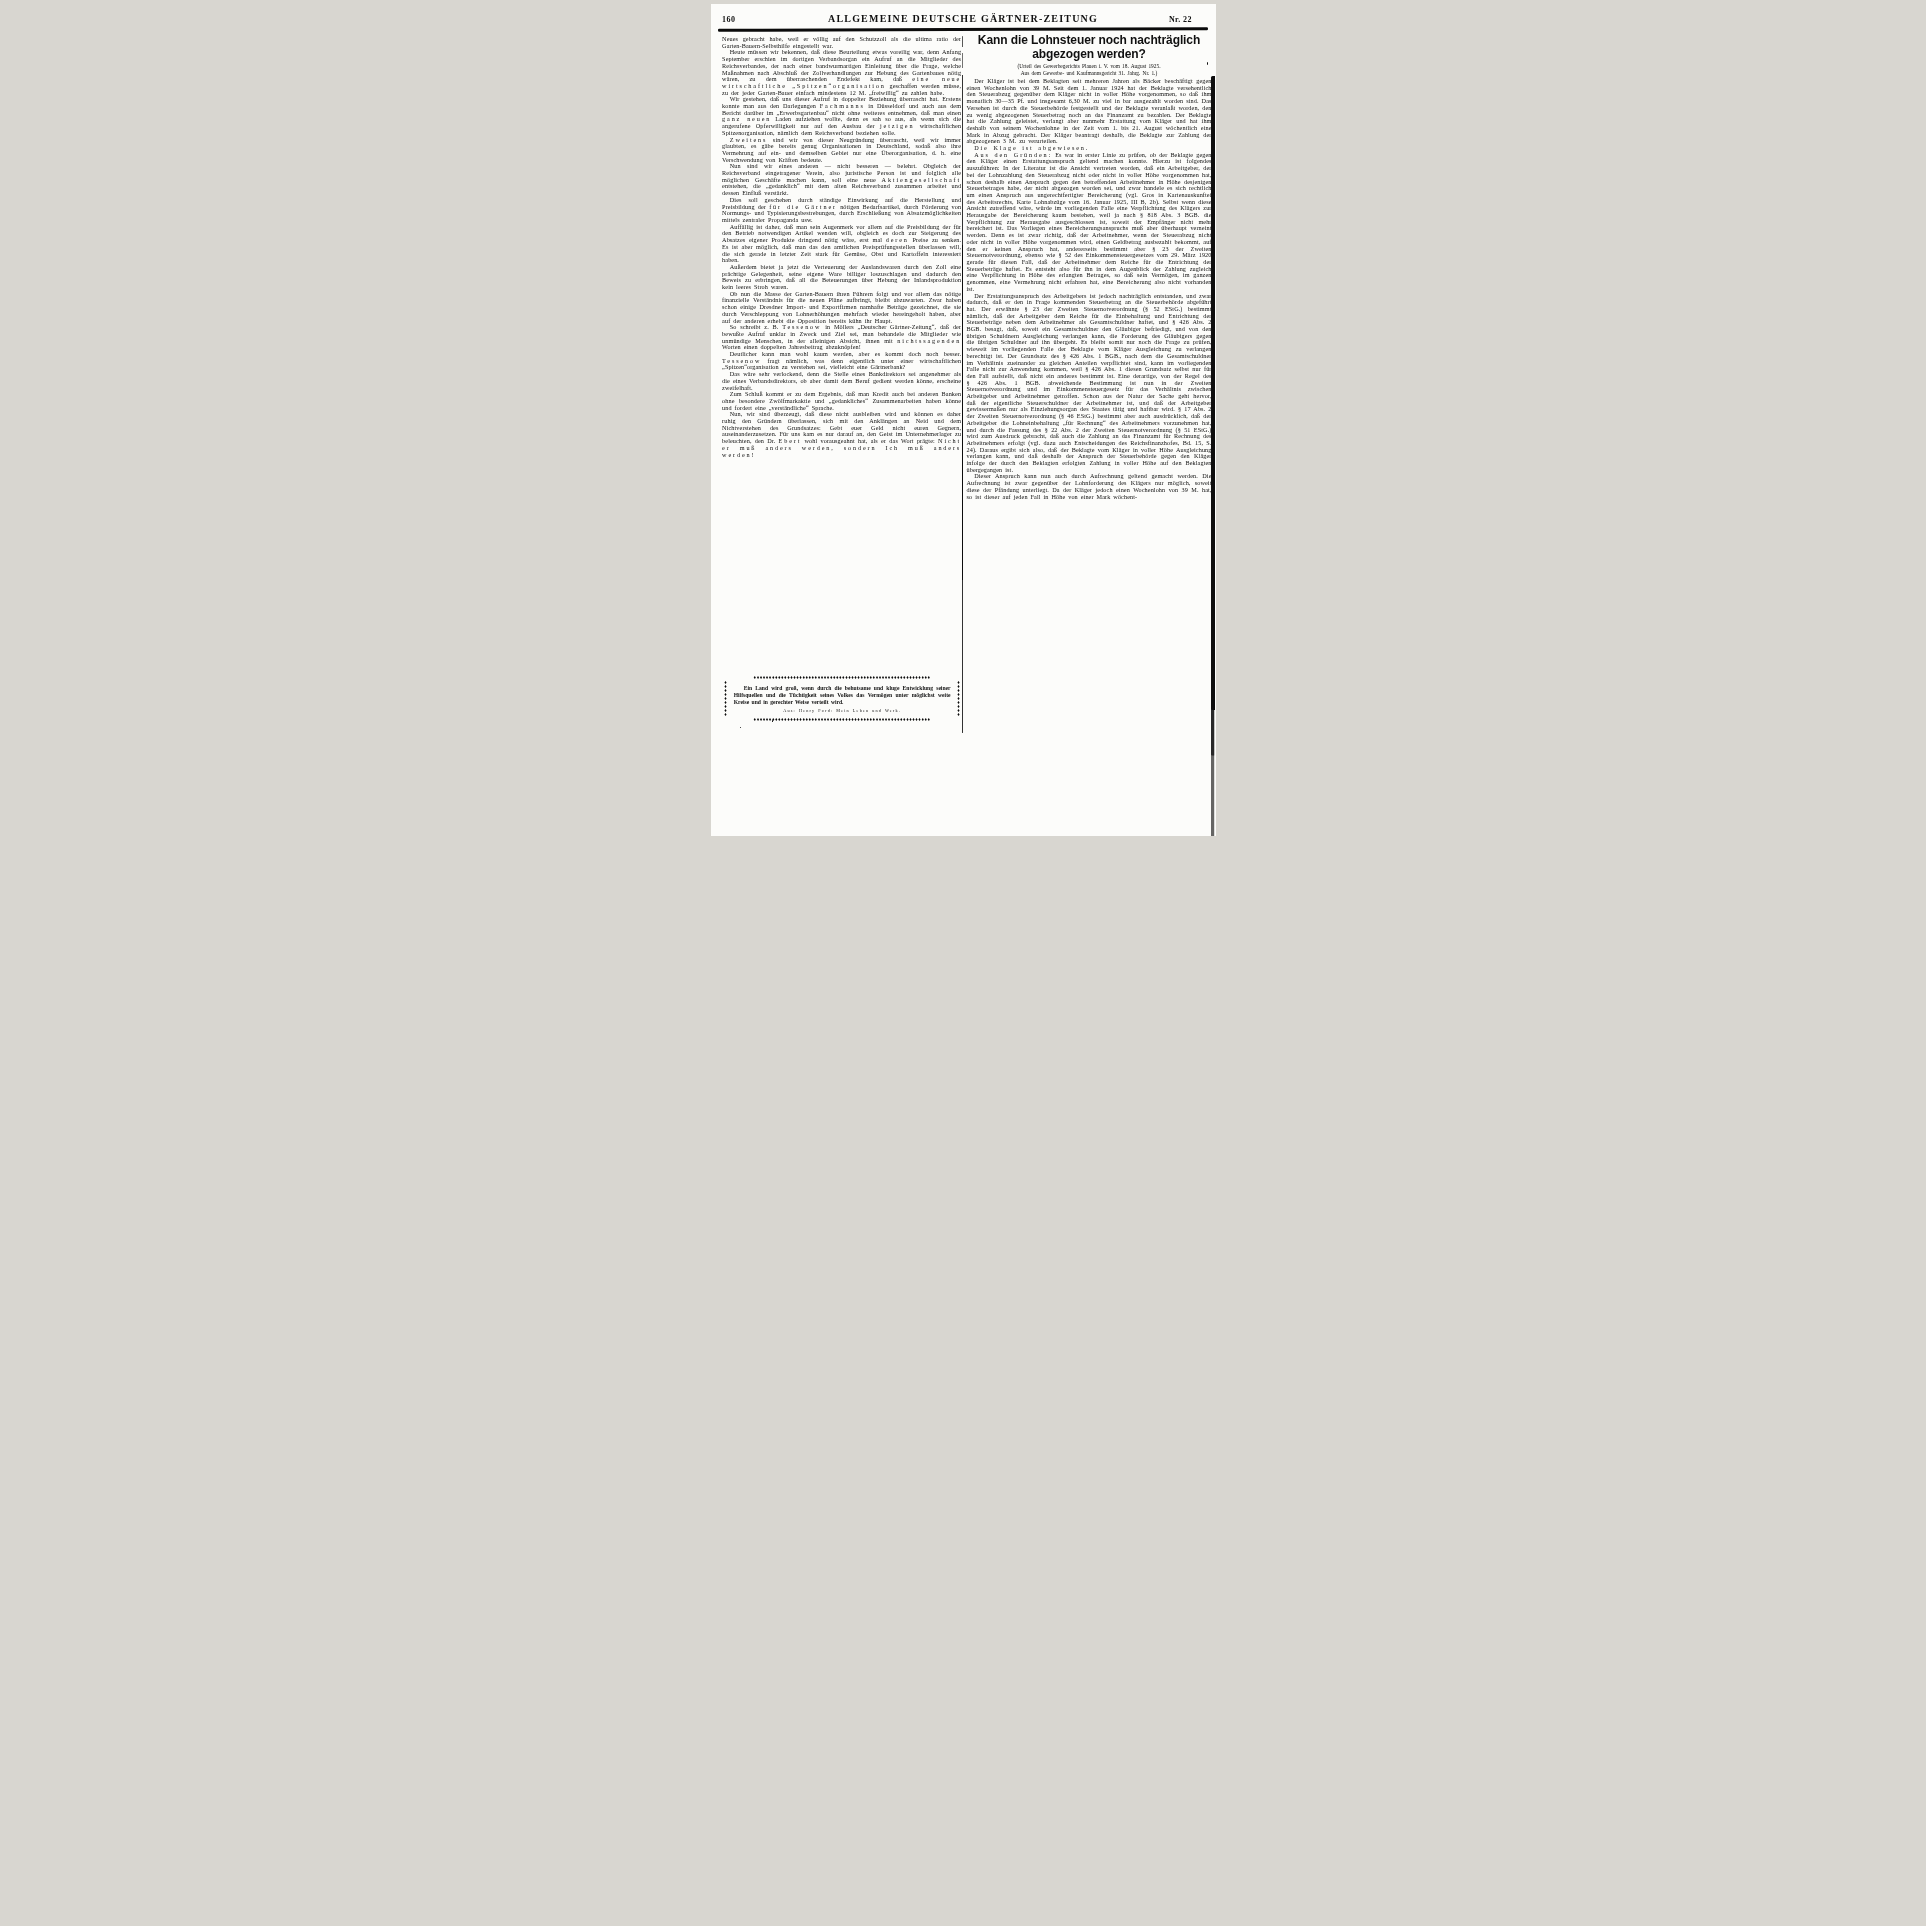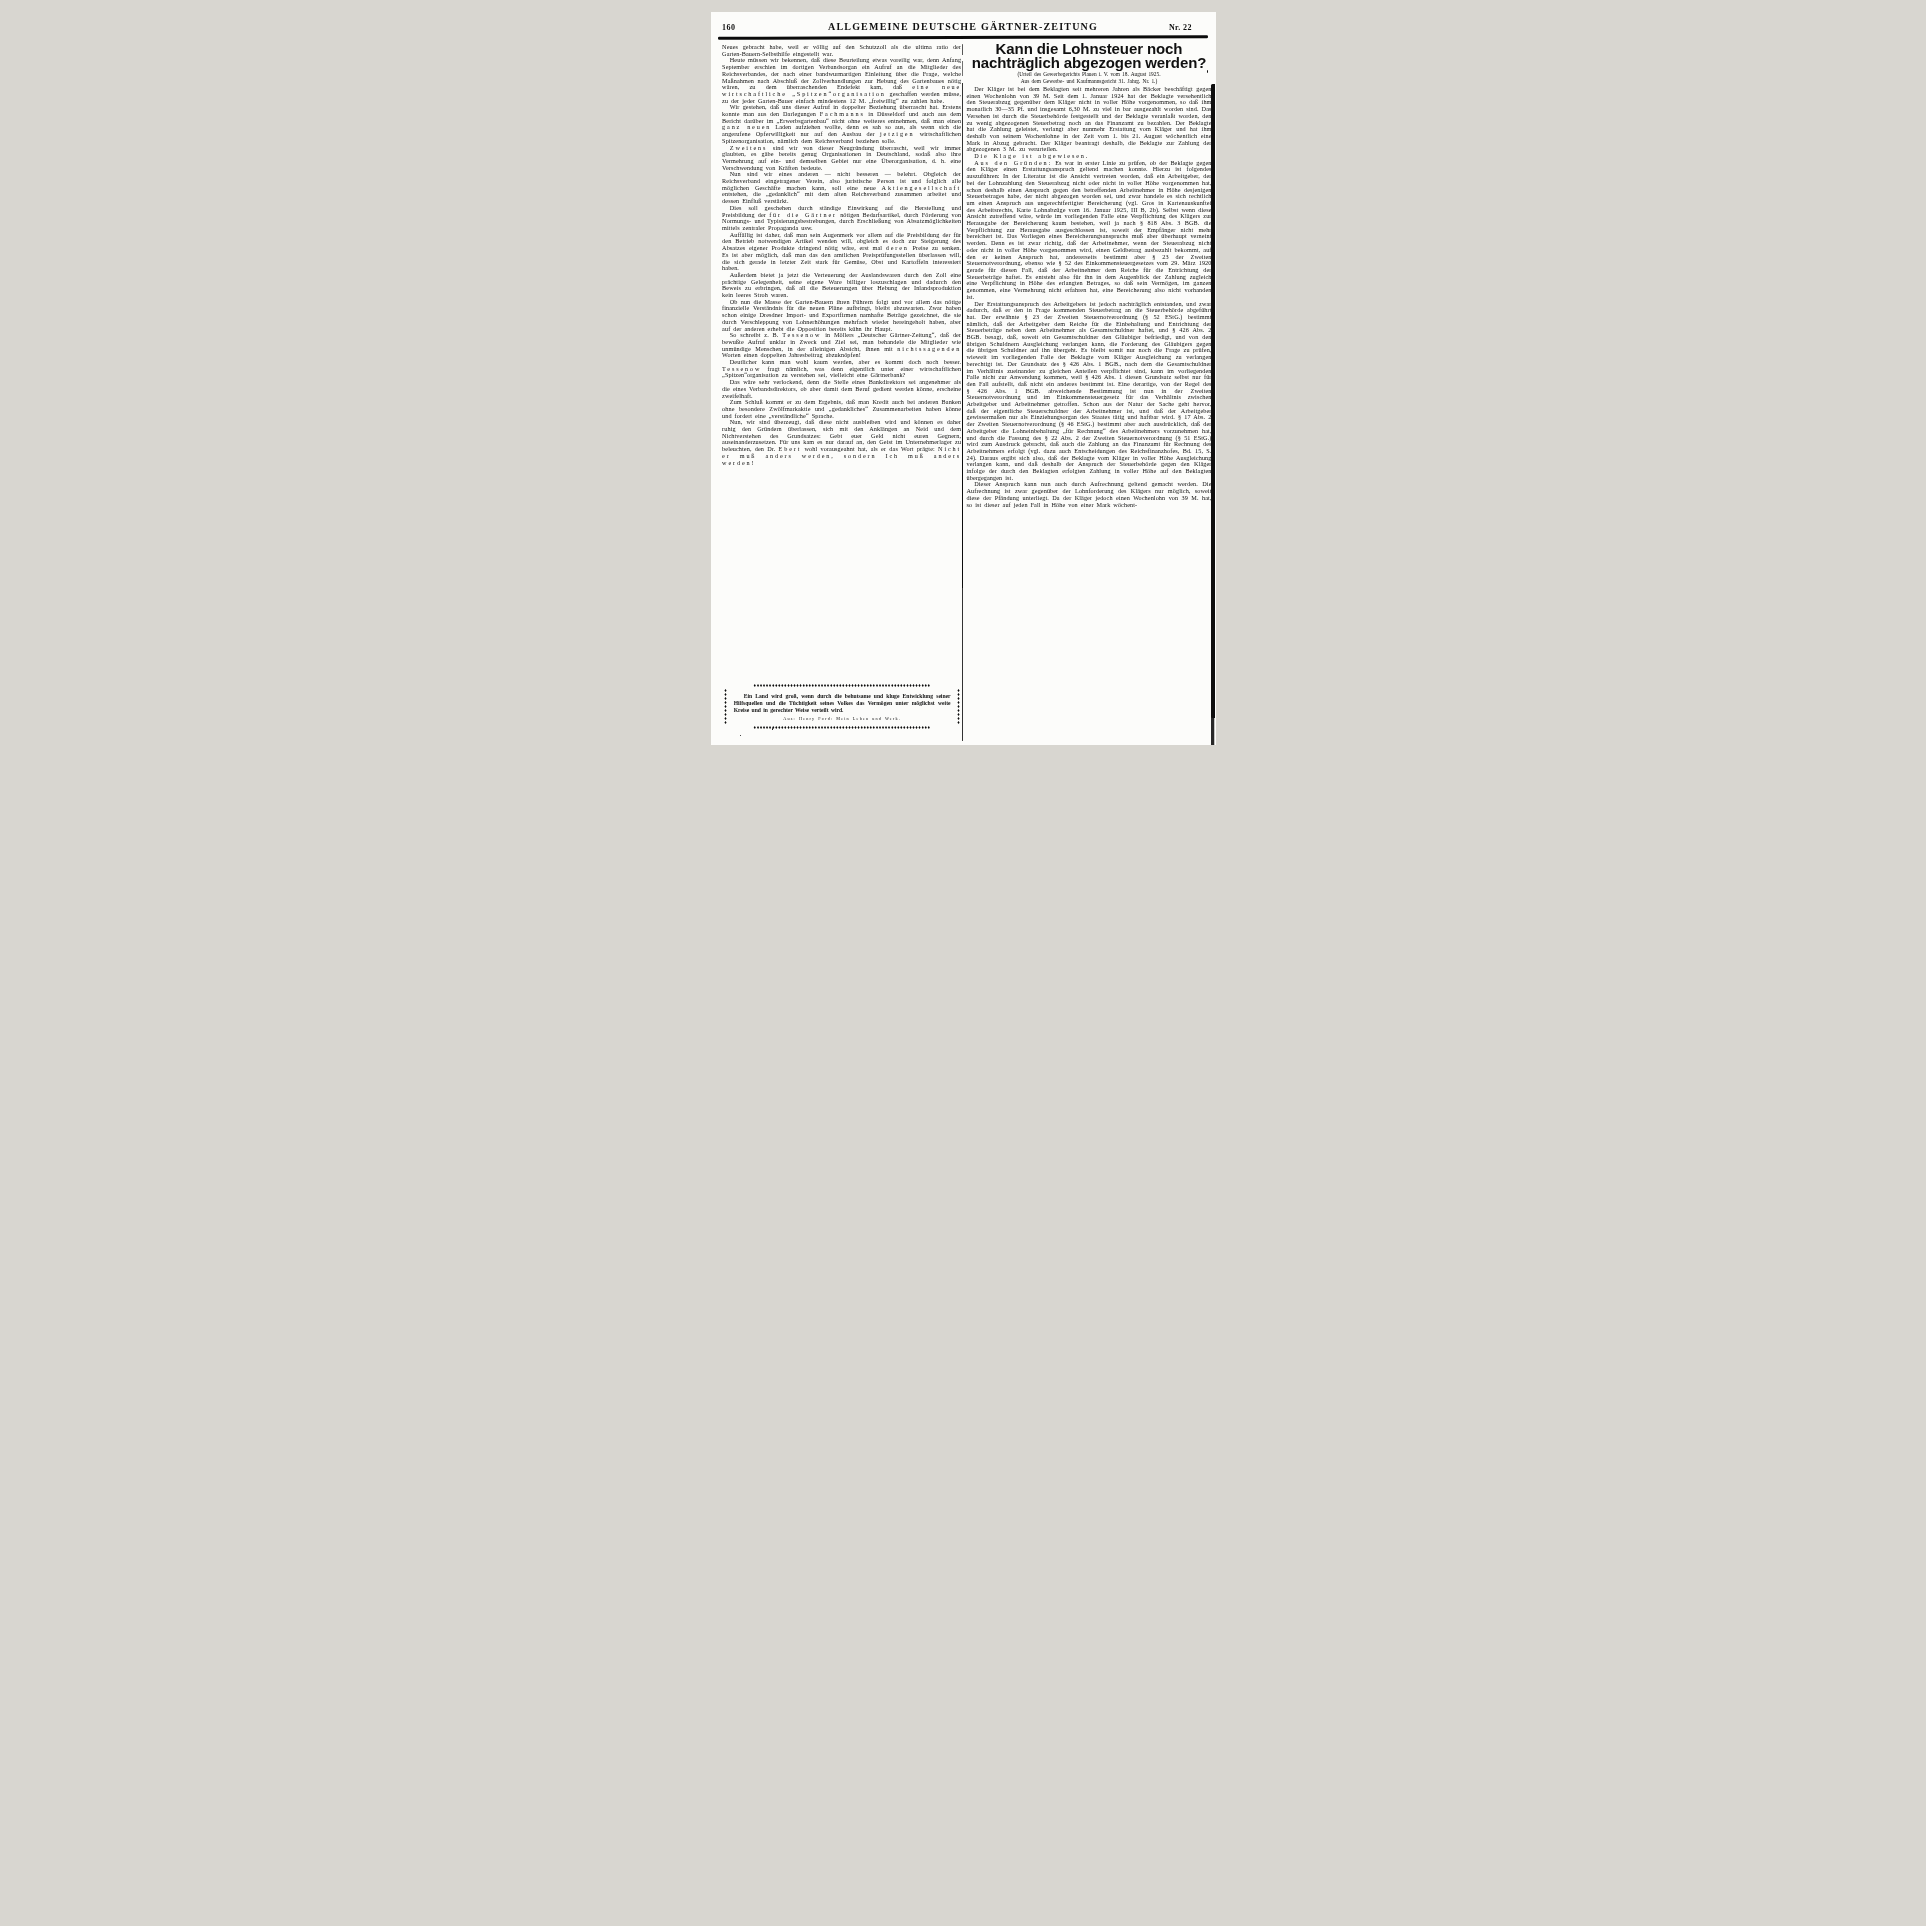--- a/index.html
+++ b/index.html
@@ -1,20 +1,20 @@
 <!DOCTYPE html>
 <html lang="de" style="font-size:6.2px"><head>
 <meta charset="utf-8">
 <style>
   html,body{margin:0;padding:0;background:#d8d6d0;}
   .page{
     position:relative;
     width:505px;
-    height:733px;
-    margin:12px auto;
+    height:832px;
+    margin:4px auto;
     background:#fcfcfa;
     color:#101010;
     font-family:"Liberation Serif", serif;
     overflow:hidden;
     text-decoration:underline;
   }
   
   .header-row{
     position:absolute; top:9.2px; left:11.6px; right:11.6px;
     display:flex; align-items:baseline;
@@ -56,21 +56,21 @@
     box-shadow:-0.4px 46px 0 -0.4px rgba(0,0,0,.6), -0.4px 231px 0 -0.4px rgba(0,0,0,.6);
   }
   .ink-speck{position:absolute; background:#111; border-radius:50%;}
   .speck-1{left:61px; top:716px; width:1.9px; height:2.3px;}
   .speck-2{left:29px; top:723px; width:1.2px; height:1.2px;}
   .speck-3{left:496px; top:58px; width:1.2px; height:3.1px;}
   
   .headline{
     margin:0 0 2.3px 0; text-align:center;
     font-family:"Liberation Sans", sans-serif;
-    font-size:15px; line-height:13.5px; font-weight:bold;
+    font-size:12px; line-height:13.5px; font-weight:bold;
     letter-spacing:-0.1px;
   }
   .citation{
     margin:0 0 1.9px 0; text-align:center; text-indent:0;
     font-size:5.4px; line-height:6.4px; word-spacing:0.8px;
   }
   
   .quote-box{
     position:absolute; left:11.6px; top:671px; width:240px;
     display:grid;

